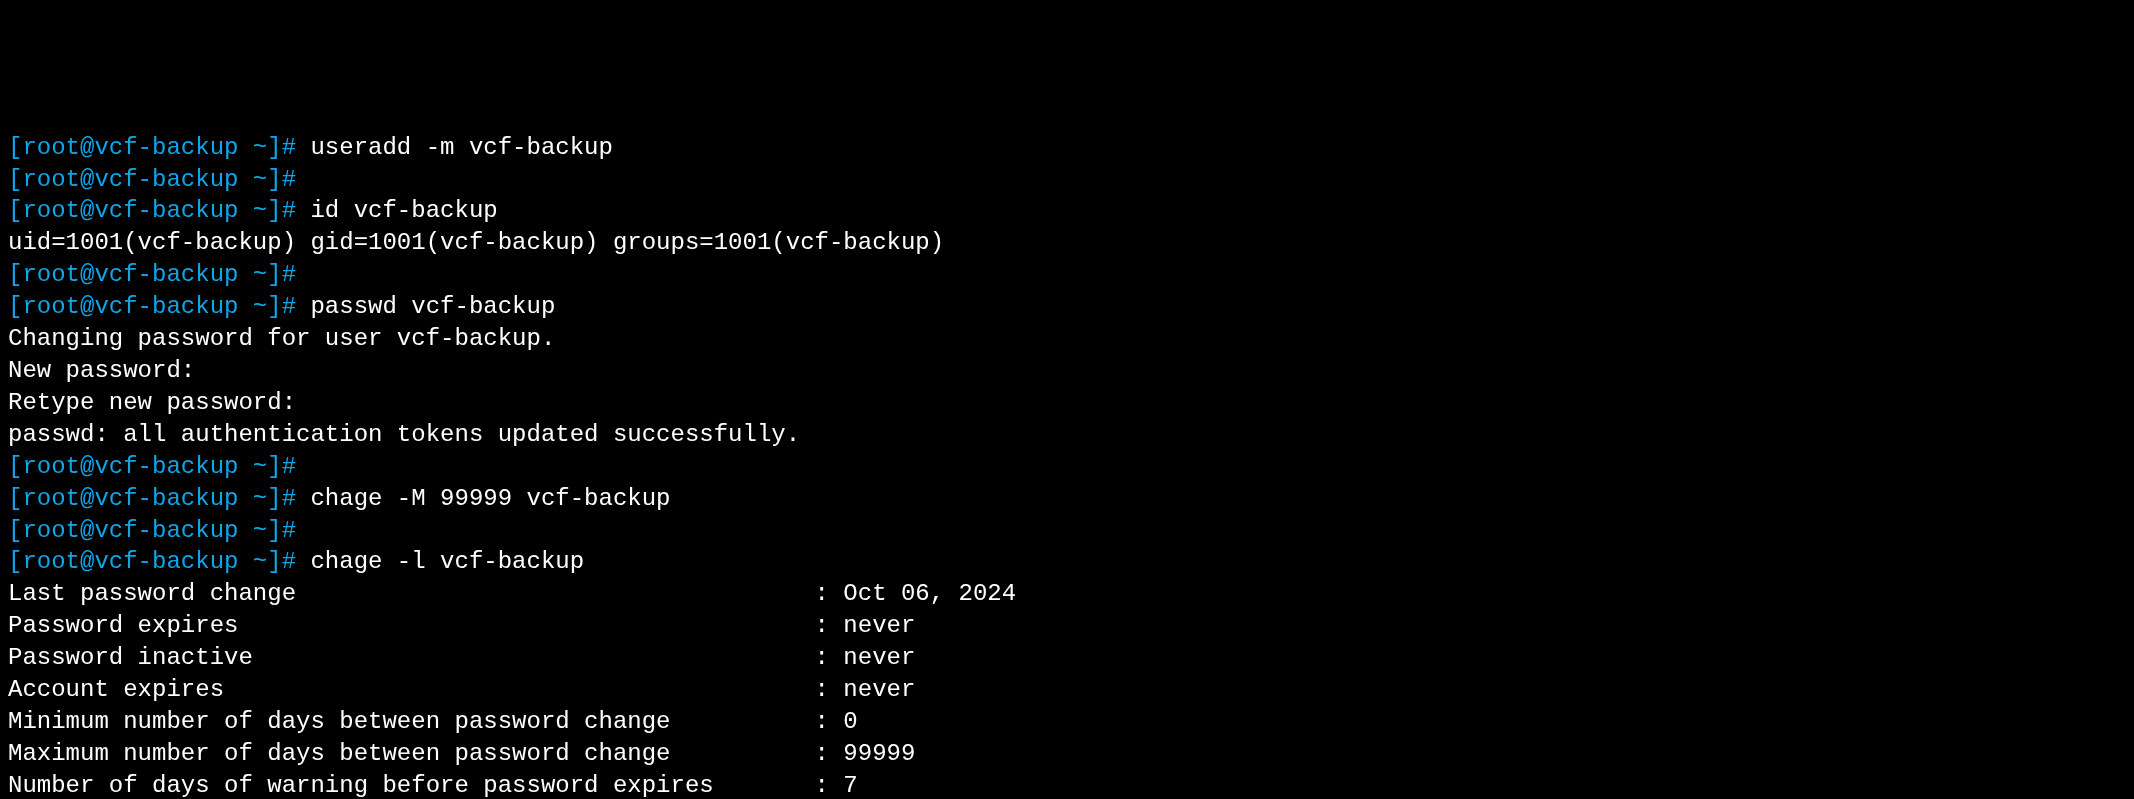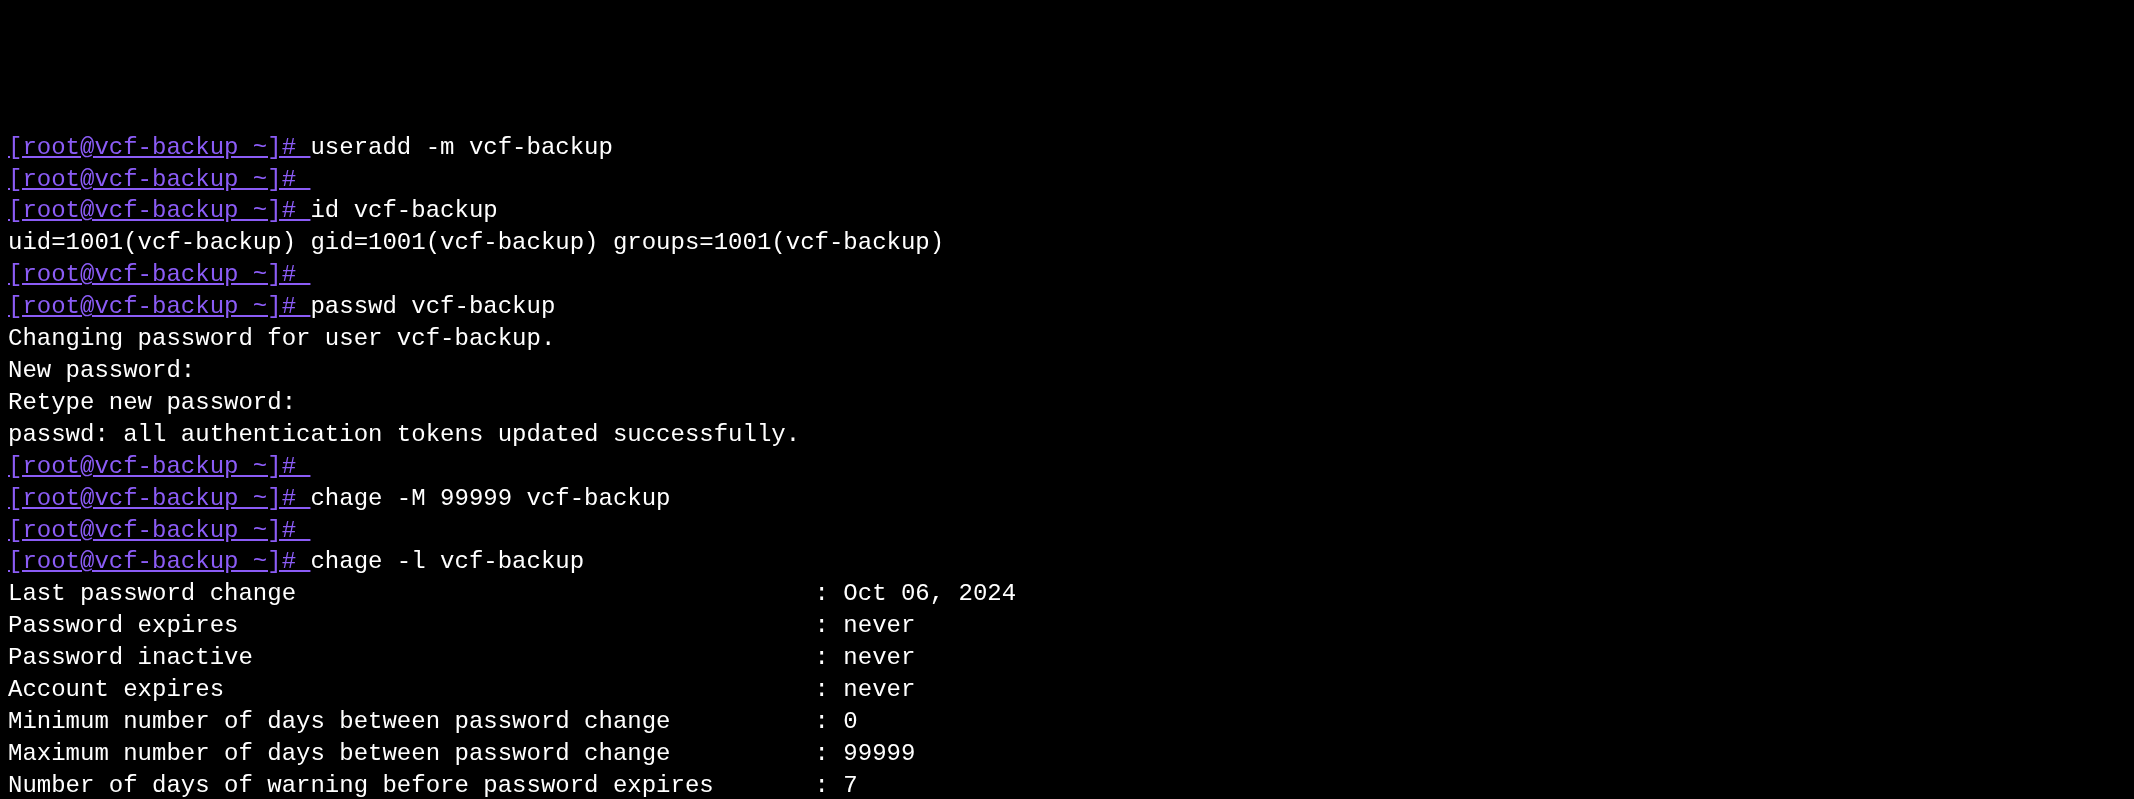--- a/index.html
+++ b/index.html
@@ -9,21 +9,21 @@
       font-family: 'Courier New', Courier, monospace;
       font-size: 24px;
       line-height: 1.33;
       padding: 4px 8px;
       white-space: pre;
       width: 2134px;
       height: 799px;
       overflow: hidden;
     }
     .line { white-space: pre; }
-    .prompt-user { color: #8b5cf6; text-decoration: underline; }
+    .prompt-user { color: #0ea5e9; }
   </style>
 </head>
 <body>
 
 
 
 <div id="terminal"><div class="line"><span class="prompt-user">[root@vcf-backup ~]# </span><span>useradd -m vcf-backup</span></div><div class="line"><span class="prompt-user">[root@vcf-backup ~]# </span><span></span></div><div class="line"><span class="prompt-user">[root@vcf-backup ~]# </span><span>id vcf-backup</span></div><div class="line">uid=1001(vcf-backup) gid=1001(vcf-backup) groups=1001(vcf-backup)</div><div class="line"><span class="prompt-user">[root@vcf-backup ~]# </span><span></span></div><div class="line"><span class="prompt-user">[root@vcf-backup ~]# </span><span>passwd vcf-backup</span></div><div class="line">Changing password for user vcf-backup.</div><div class="line">New password:</div><div class="line">Retype new password:</div><div class="line">passwd: all authentication tokens updated successfully.</div><div class="line"><span class="prompt-user">[root@vcf-backup ~]# </span><span></span></div><div class="line"><span class="prompt-user">[root@vcf-backup ~]# </span><span>chage -M 99999 vcf-backup</span></div><div class="line"><span class="prompt-user">[root@vcf-backup ~]# </span><span></span></div><div class="line"><span class="prompt-user">[root@vcf-backup ~]# </span><span>chage -l vcf-backup</span></div><div class="line">Last password change                                    : Oct 06, 2024</div><div class="line">Password expires                                        : never</div><div class="line">Password inactive                                       : never</div><div class="line">Account expires                                         : never</div><div class="line">Minimum number of days between password change          : 0</div><div class="line">Maximum number of days between password change          : 99999</div><div class="line">Number of days of warning before password expires       : 7</div></div>
 
 
 

